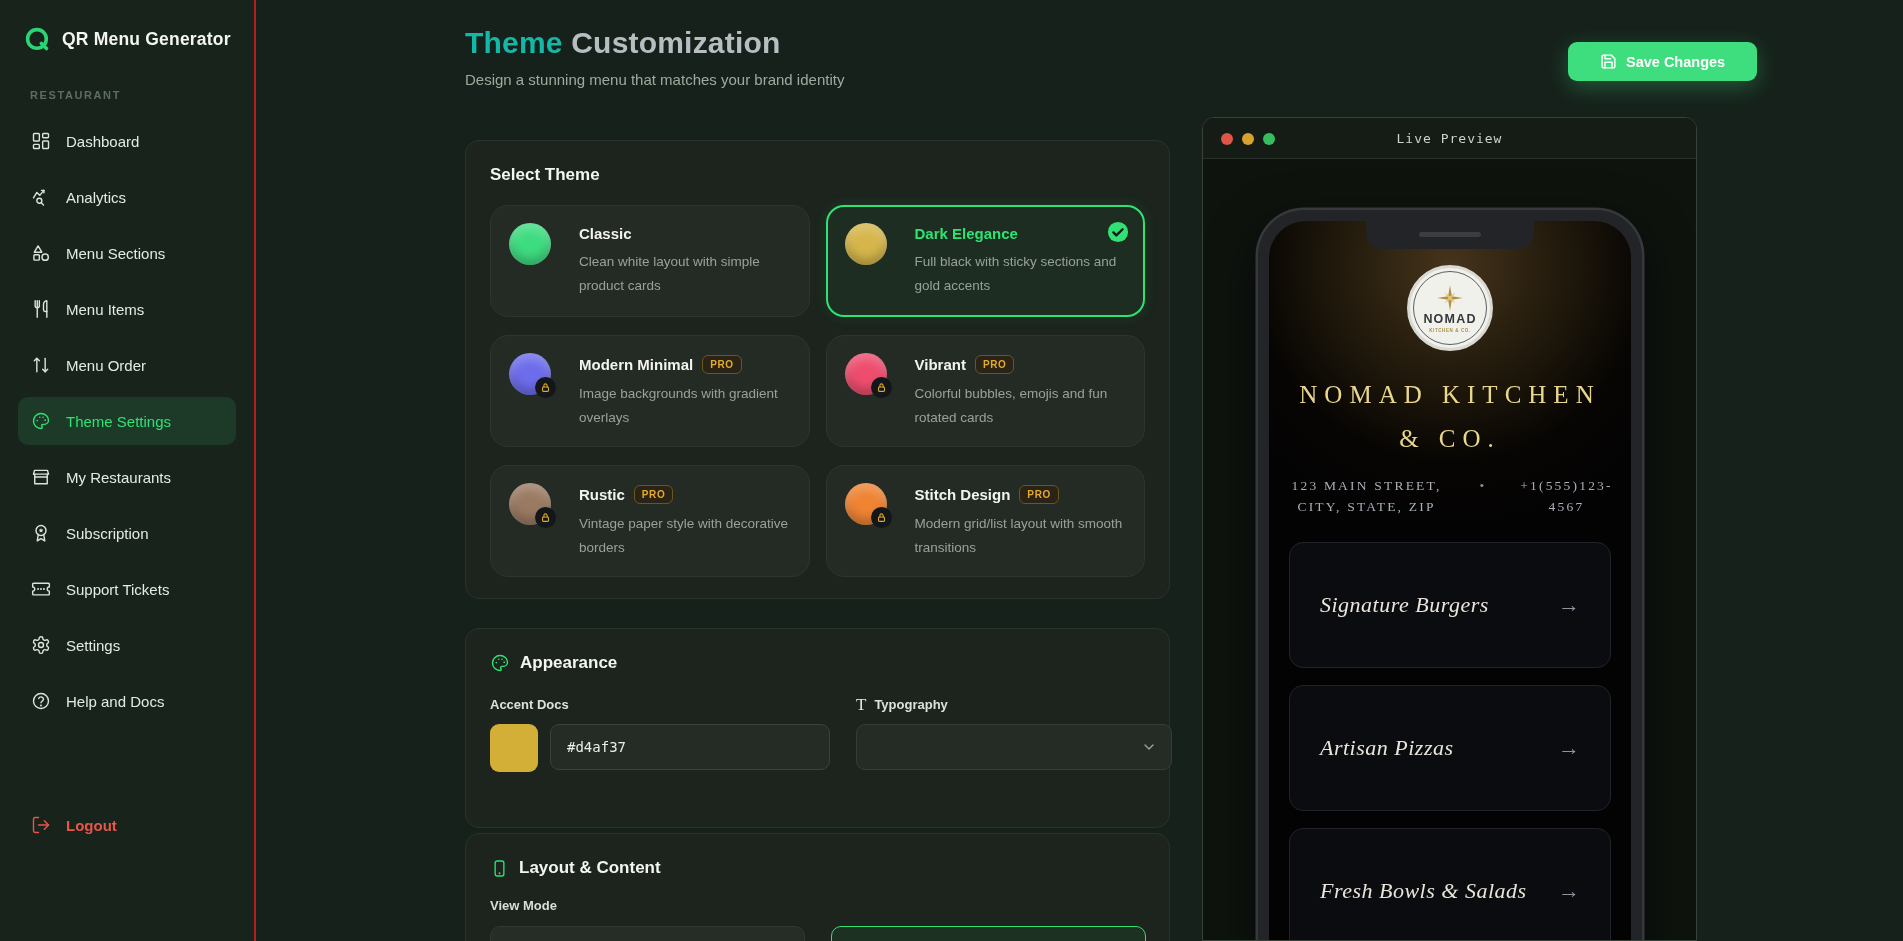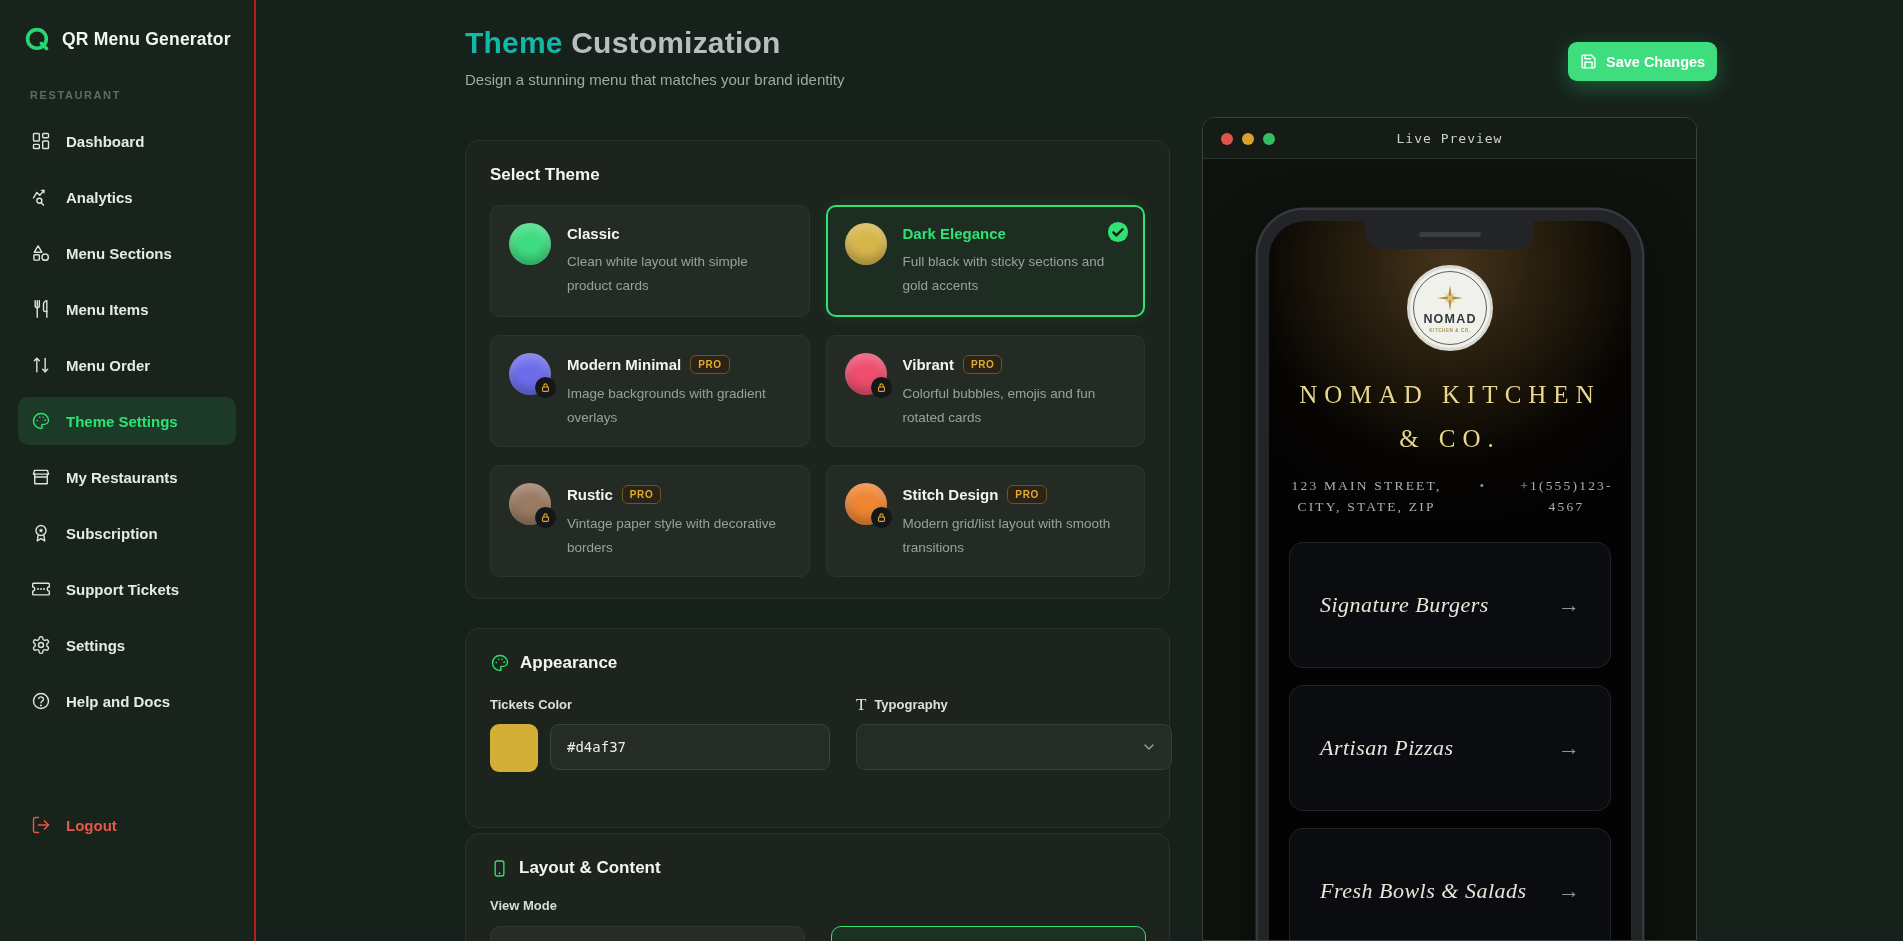--- a/index.html
+++ b/index.html
@@ -10,53 +10,53 @@
   
   .sidebar { position:absolute; left:0; top:0; width:256px; height:941px;
     background:#18231b; border-right:2px solid #b91c1c; display:flex; flex-direction:column; }
   .logo-row { display:flex; align-items:center; gap:11px; padding:26px 0 0 24px; }
   .logo-row svg { flex:0 0 auto; }
   .logo-title { font-size:17.5px; font-weight:800; color:#f2f5f2; letter-spacing:.2px; }
   .section-label { margin:36px 0 16px 30px; font-size:11px; font-weight:700;
     letter-spacing:1.6px; color:#5b6e60; }
   .nav { display:flex; flex-direction:column; gap:8px; padding:0 18px; }
   .nav-item { display:flex; align-items:center; gap:15px; height:48px; padding-left:13px;
-    border-radius:10px; color:#e4eae4; font-size:15px; font-weight:700; cursor:pointer; }
+    border-radius:10px; color:#e4eae4; font-size:15px; font-weight:400; cursor:pointer; }
   .nav-item svg { color:#dce3dc; }
   .nav-item.active { background:#1d3a28; color:#2fe273; }
   .nav-item.active svg { color:#2fe273; }
   .logout-item { margin:auto 18px 92px 18px; display:flex; align-items:center; gap:15px;
     height:48px; padding-left:13px; border-radius:10px; font-size:15px; font-weight:700; }
 
   
   .page-header { position:absolute; left:465px; top:26px; }
   .page-title { font-size:30px; font-weight:800; letter-spacing:.2px; }
   .page-title .t1 { color:#14b8a6;margin-top:28px; }
   .page-title .t2 { color:#b7bdc1; }
   .page-sub { margin-top:11px; font-size:15px; color:#9dab9e; }
-  .save-btn { position:absolute; left:1568px; top:42px; height:39px; padding:0 12px;
+  .save-btn { position:absolute; left:1568px; top:42px; height:39px; padding:0 32px;
     display:flex; align-items:center; gap:9px; background:#3edd7d; border:none; border-radius:9px;
     color:#ffffff; font-size:14.5px; font-weight:800; font-family:inherit; cursor:pointer;
     box-shadow:0 6px 22px rgba(62,221,125,.30); }
 
   
   .panel { position:absolute; left:465px; width:705px; background:#1c241d;
     border:1px solid #2a332b; border-radius:14px; padding:24px; }
   .panel-heading { font-size:17px; font-weight:800; color:#f3f5f3; display:flex;
     align-items:center; gap:10px; }
   .panel-heading svg { color:#2fe273; }
   #panel-select { top:140px; height:459px; }
   #panel-appearance { top:628px; height:200px; }
   #panel-layout { top:833px; height:190px; }
 
   
   .theme-grid { margin-top:20px; display:grid; grid-template-columns:1fr 1fr;
     gap:18px 16px; grid-auto-rows:112px; }
-  .theme-card { position:relative; display:flex; gap:16px; background:#242b25;
-    border:1px solid #2d362e; border-radius:10px; padding:17px 18px; cursor:pointer; }
+  .theme-card { position:relative; display:flex; gap:28px; background:#242b25;
+    border:1px solid #2d362e; border-radius:18px; padding:17px 18px; cursor:pointer; }
   .theme-card.selected { border:2px solid #2fe273; background:#1e2d21; padding:16px 17px;
     box-shadow:0 0 14px rgba(47,226,115,.12); }
   .swatch-wrap { position:relative; width:42px; height:42px; flex:0 0 auto; }
   .swatch { width:42px; height:42px; border-radius:50%;
     box-shadow:inset 0 6px 10px rgba(255,255,255,.25), inset 0 -6px 10px rgba(0,0,0,.25); }
   .lock-badge { position:absolute; right:-5px; bottom:-3px; width:21px; height:21px;
     border-radius:50%; background:#14171a; display:flex; align-items:center; justify-content:center; }
   .lock-badge svg { color:#d9a82f; }
   .theme-body { padding-top:2px; }
   .theme-name-row { display:flex; align-items:center; gap:9px; }
@@ -403,21 +403,21 @@
           <circle cx="7.5" cy="11.5" r="1" fill="currentColor" stroke="none"></circle>
           <circle cx="10.5" cy="7.5" r="1" fill="currentColor" stroke="none"></circle>
           <circle cx="14.5" cy="7.5" r="1" fill="currentColor" stroke="none"></circle>
           <circle cx="17" cy="11" r="1" fill="currentColor" stroke="none"></circle>
         </svg>
       <span>Appearance</span>
     </div>
     <div class="appearance-grid">
       <div>
         <div class="field-label">
-            <span>Tickets Color</span>
+            <span>Accent Docs</span>
           </div>
         <div class="accent-row">
           <div class="accent-swatch" style="background: rgb(212, 175, 55);"></div>
           <input class="accent-input" type="text" value="#d4af37" style="">
         </div>
       </div>
       <div>
         <div class="field-label">
           <span class="t-glyph">T</span>
           <span>Typography</span>

